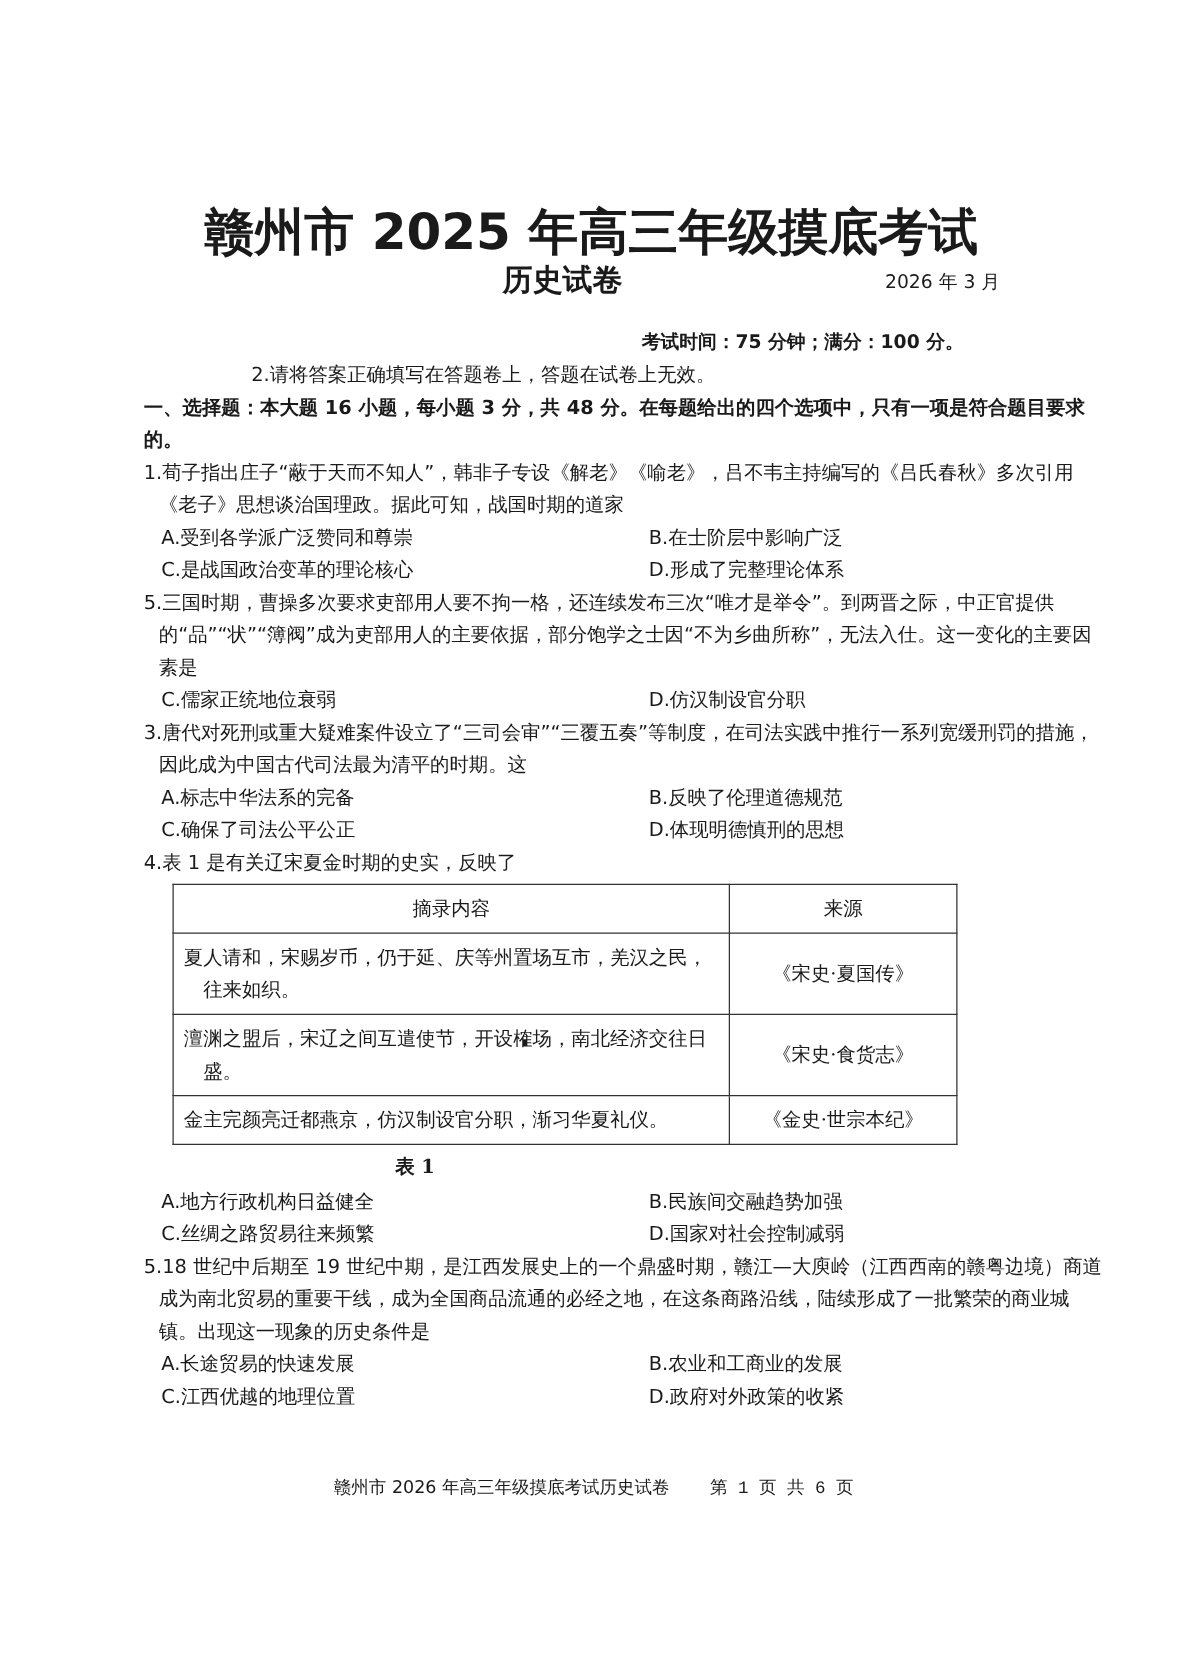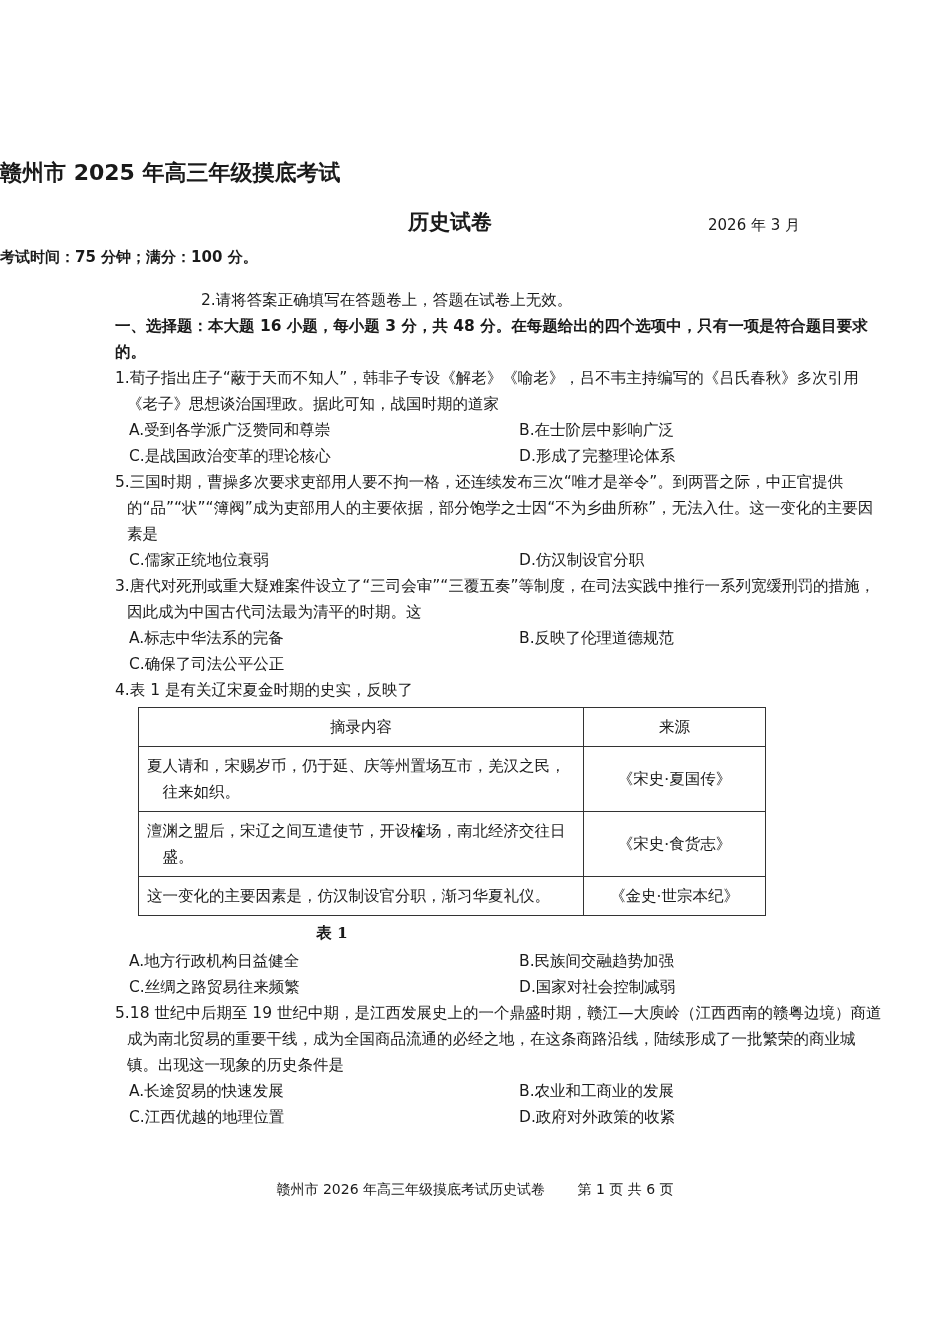--- a/index.html
+++ b/index.html
@@ -3,35 +3,35 @@
 <meta charset="utf-8">
 <style>
   html, body { margin: 0; padding: 0; }
   body {
     width: 950px; height: 1344px; background: #ffffff;
     font-family: "DejaVu Serif", "Liberation Serif", serif;
     color: #1a1a1a; position: relative; overflow: hidden;
   }
   .page { position: absolute; left: 0; top: 0; width: 950px; height: 1344px; }
   .title {
-    position: absolute; top: 158px; left: 0; width: 946px; text-align: left;
-    font-size: 22px; font-weight: bold; letter-spacing: 0px;
+    position: absolute; top: 158px; left: 0; width: 946px; text-align: center;
+    font-size: 40px; font-weight: bold; letter-spacing: 0px;
     font-family: "DejaVu Sans", "Liberation Sans", sans-serif;
   }
   .subtitle {
     position: absolute; top: 208px; left: 0; width: 900px; text-align: center;
-    font-size: 21px; font-weight: bold;
+    font-size: 24px; font-weight: bold;
     font-family: Liberation Serif, serif;
   }
   .date {
     position: absolute; top: 216px; left: 708px; font-size: 15px;
     font-family: "DejaVu Sans", "Liberation Sans", sans-serif;
   }
   .examinfo {
-    position: absolute; top: 248px; left: 0; width: 771px; text-align: left;
+    position: absolute; top: 264px; left: 0; width: 771px; text-align: right;
     font-size: 15px; font-weight: bold;
     font-family: "DejaVu Sans", "Liberation Sans", sans-serif;
   }
   .content {
     position: absolute; left: 115px; top: 287px; width: 770px;
     font-size: 15.5px; line-height: 26px;
     font-family: "DejaVu Sans", "Liberation Sans", sans-serif;
   }
   .notes-row { display: flex; }
   .notes-label { font-weight: bold; white-space: nowrap; }
@@ -53,21 +53,21 @@
   table.src td.c2 { text-align: center; white-space: nowrap; }
   .caption {
     width: 628px; margin-left: 23px; padding-right: 240px; box-sizing: border-box;
     text-align: center; font-weight: bold; margin-top: 4px; margin-bottom: 2px;
     font-family: "DejaVu Serif", "Liberation Serif", serif;
   }
   .footer {
     position: absolute; top: 1181px; left: 0; width: 950px; text-align: center;
     font-size: 14px; font-family: "DejaVu Sans", "Liberation Sans", sans-serif;
   }
-  .footer span + span { margin-left: 28px; }
+  .footer span + span { margin-left: 28px; font-family: Liberation Mono, monospace; }
 </style>
 </head>
 <body>
 
 <div class="page">
 
   <div class="title">赣州市 2025 年高三年级摸底考试</div>
   <div class="subtitle">历史试卷</div>
   <div class="date">2026 年 3 月</div>
   <div class="examinfo">考试时间：75 分钟；满分：100 分。</div>
@@ -97,20 +97,21 @@
         <div class="opt">D.仿汉制设官分职</div>
       </div>
     </div>
 
     <div class="question">
       <div class="q-stem">3.唐代对死刑或重大疑难案件设立了“三司会审”“三覆五奏”等制度，在司法实践中推行一系列宽缓刑罚的措施，因此成为中国古代司法最为清平的时期。这</div>
       <div class="options">
         <div class="opt">A.标志中华法系的完备</div>
         <div class="opt">B.反映了伦理道德规范</div>
         <div class="opt">C.确保了司法公平公正</div>
+        <div class="opt">D.体现明德慎刑的思想</div>
       </div>
     </div>
 
     <div class="question">
       <div class="q-stem">4.表 1 是有关辽宋夏金时期的史实，反映了</div>
       <table class="src">
         <tbody>
             <tr>
           <th>摘录内容</th>
           <th>来源</th>
@@ -122,21 +123,21 @@
           <td class="c2">《宋史·夏国传》</td>
         </tr>
         <tr>
           <td class="c1">
                 <div class="hang">澶渊之盟后，宋辽之间互遣使节，开设榷场，南北经济交往日盛。</div>
               </td>
           <td class="c2">《宋史·食货志》</td>
         </tr>
         <tr>
           <td class="c1">
-                <div class="hang">这一变化的主要因素是，仿汉制设官分职，渐习华夏礼仪。</div>
+                <div class="hang">金主完颜亮迁都燕京，仿汉制设官分职，渐习华夏礼仪。</div>
               </td>
           <td class="c2">《金史·世宗本纪》</td>
         </tr>
       </tbody>
         </table>
       <div class="caption">表 1</div>
       <div class="options">
         <div class="opt">A.地方行政机构日益健全</div>
         <div class="opt">B.民族间交融趋势加强</div>
         <div class="opt">C.丝绸之路贸易往来频繁</div>

